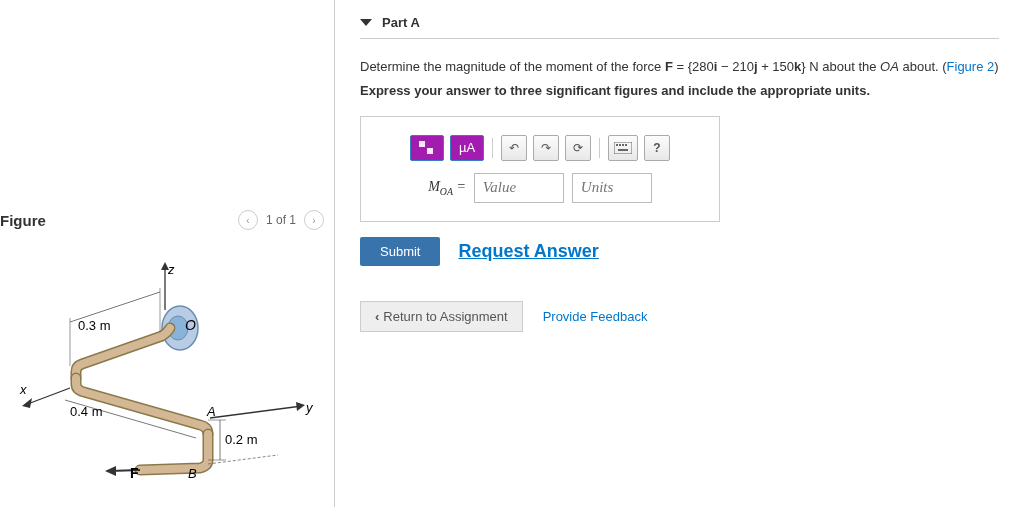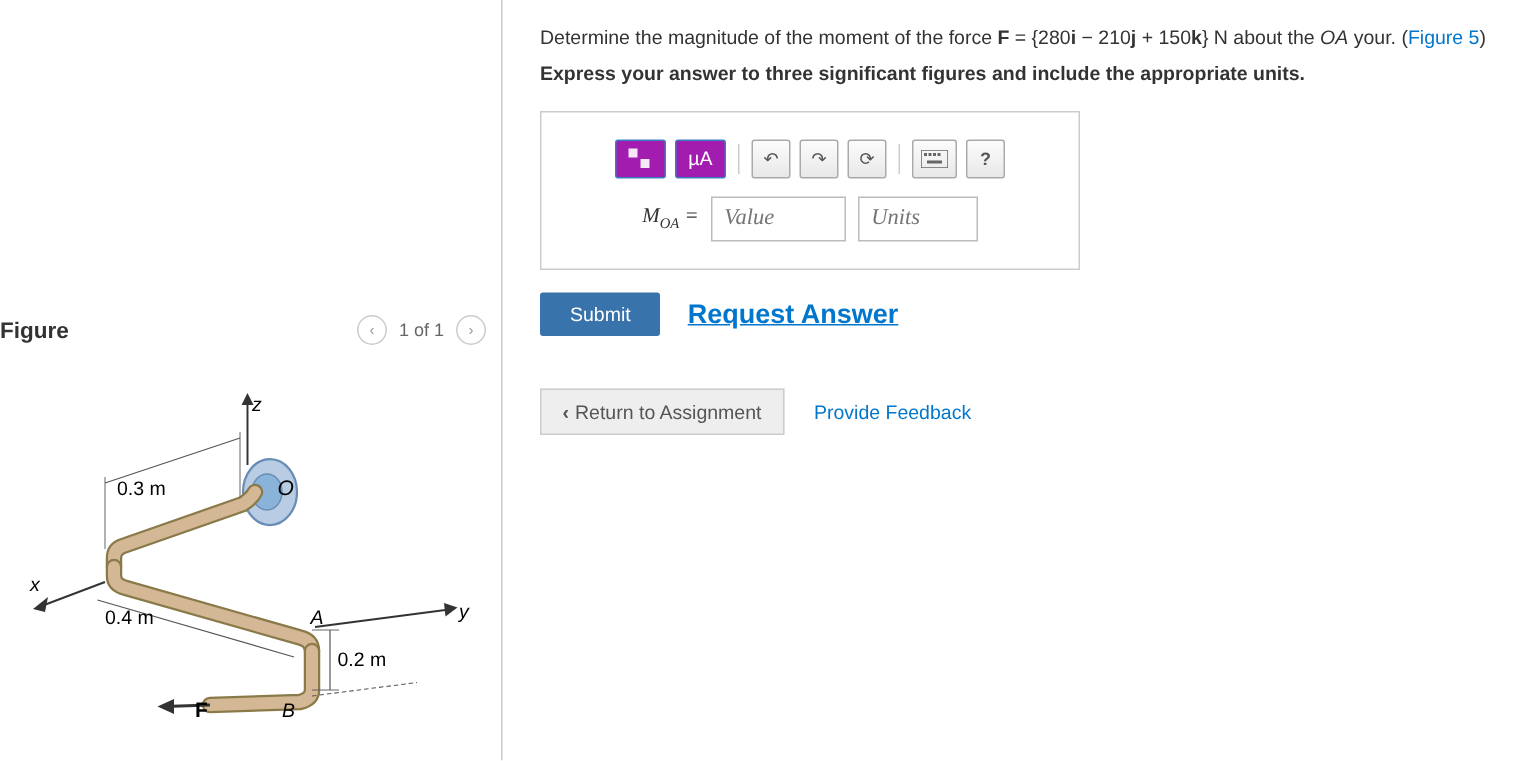--- a/index.html
+++ b/index.html
@@ -104,23 +104,27 @@
       <text x="178" y="218" font-size="13" font-style="italic">B</text>
       <text x="120" y="218" font-size="14" font-weight="bold">F</text>
       <text x="68" y="70" font-size="13">0.3 m</text>
       <text x="60" y="156" font-size="13">0.4 m</text>
       <text x="215" y="184" font-size="13">0.2 m</text>
     </svg>
   </div>
 </div>
 
 <div class="right-pane">
+  <div class="part-header">
+    <div class="triangle-down"></div>
+    <div class="part-title">Part A</div>
+  </div>
 
   <p class="problem-text">
-    <span>Determine the magnitude of the moment of the force </span><span class="bold">F</span><span> = {280</span><span class="bold">i</span><span>  −  210</span><span class="bold">j</span><span>  +  150</span><span class="bold">k</span><span>} N about the </span><span style="font-style:italic">OA</span><span> your. (</span><a class="link">Figure 5</a><span>)</span>
+    <span>Determine the magnitude of the moment of the force </span><span class="bold">F</span><span> = {280</span><span class="bold">i</span><span>  −  210</span><span class="bold">j</span><span>  +  150</span><span class="bold">k</span><span>} N about the </span><span style="font-style:italic">OA</span><span> about. (</span><a class="link">Figure 2</a><span>)</span>
   </p>
   <p class="instruction">Express your answer to three significant figures and include the appropriate units.</p>
 
   <div class="answer-box">
     <div class="toolbar">
       <div class="tool-btn blue" style="width:34px;">
         <svg width="20" height="16" viewBox="0 0 20 16">
             <rect x="2" y="1" width="6" height="6" fill="white" opacity="0.9"></rect>
             <rect x="10" y="8" width="6" height="6" fill="white" opacity="0.9"></rect>
           </svg>

